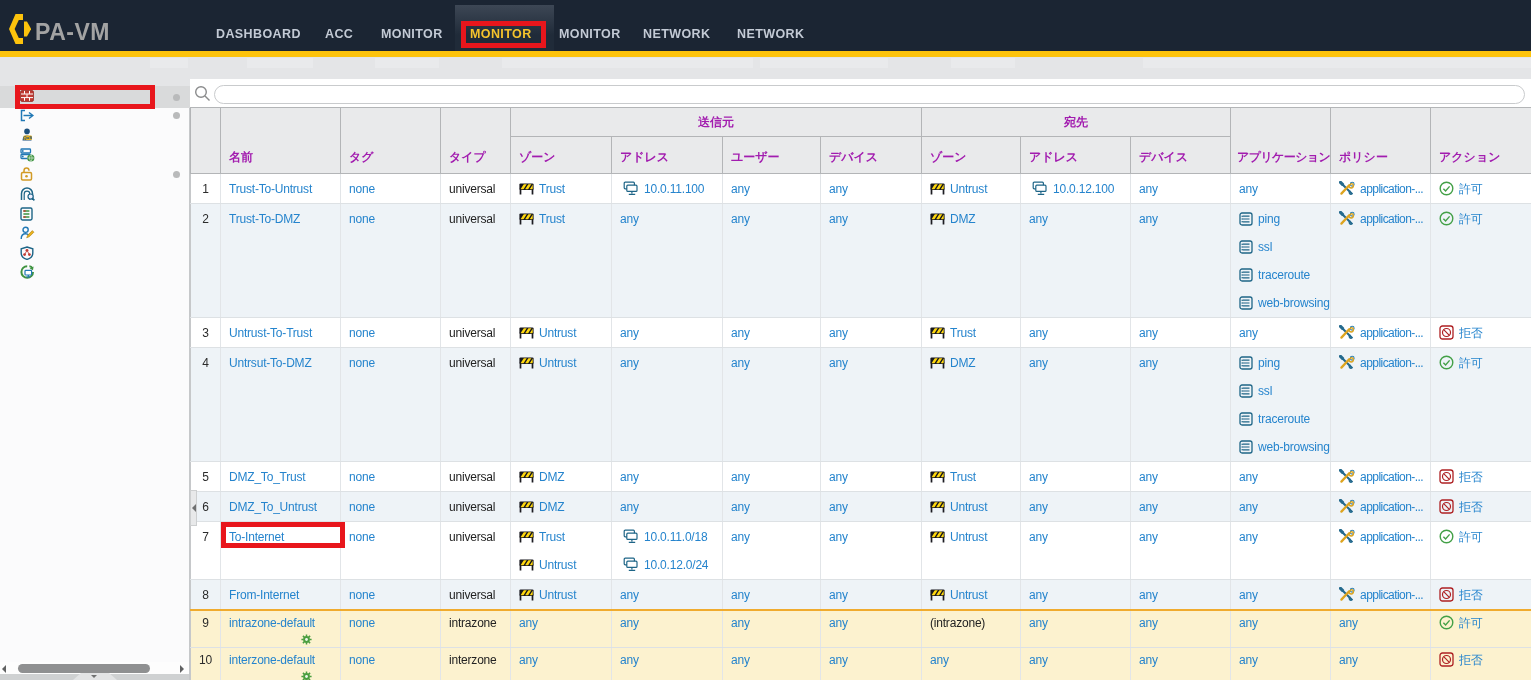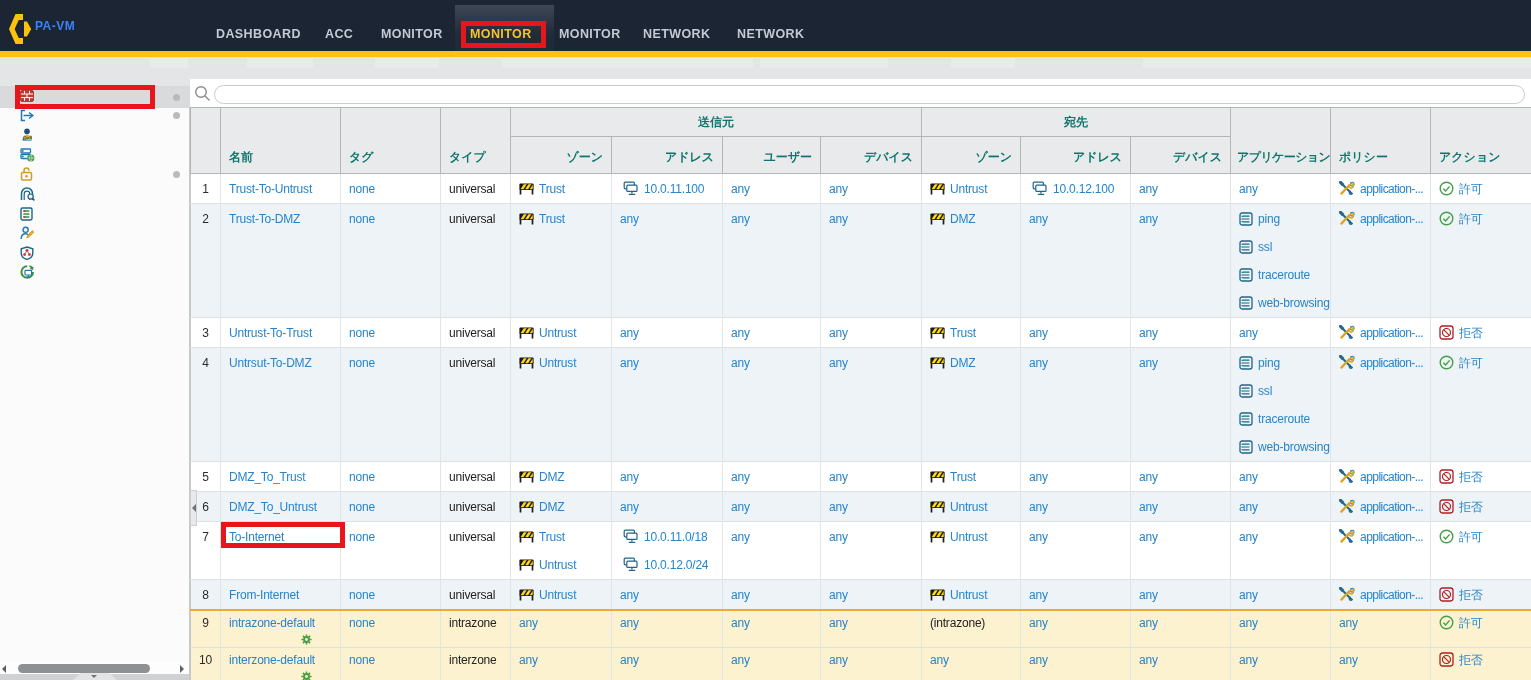--- a/index.html
+++ b/index.html
@@ -1,21 +1,21 @@
 <!DOCTYPE html>
 <html><head><meta charset="utf-8">
 <style>
 * { margin:0; padding:0; box-sizing:border-box; }
 html,body { width:1531px; height:680px; overflow:hidden; font-family:"Liberation Sans", sans-serif; background:#fff; }
 #page { position:relative; width:1531px; height:680px; overflow:hidden; }
 
 
 #hdr { position:absolute; left:0; top:0; width:1531px; height:51px; background:#1b2533; }
 #logo { position:absolute; left:9px; top:14px; }
-#brand { position:absolute; left:35px; top:19px; color:#3b82f6; font-size:12px; font-weight:bold; letter-spacing:0.5px; }
+#brand { position:absolute; left:35px; top:19px; color:#a3a3a3; font-size:23px; font-weight:bold; letter-spacing:0.5px; }
 .nav { position:absolute; top:34px; font-size:12.5px; font-weight:bold; color:#c3cad5; letter-spacing:0.4px; transform:translateY(-50%); }
 .nav.act { color:#f5c32c; }
 #acttab { position:absolute; left:455px; top:5px; width:99px; height:46px; background:linear-gradient(#3d4755, #202b39 65%); }
 #ystripe { position:absolute; left:0; top:51px; width:1531px; height:6px; background:#fdc30c; }
 #gstrip { position:absolute; left:0; top:57px; width:1531px; height:22px; background:#e4e5e7; }
 
 
 #side { position:absolute; left:0; top:79px; width:190px; height:601px; background:#fbfbfc; border-right:1px solid #c6c8ca; }
 .sitem { position:absolute; left:0; width:190px; height:20px; font-size:12px; color:#383838; white-space:nowrap; overflow:hidden; }
 .sitem.sel { background:#d9dadb; height:22px; font-weight:bold; }
@@ -34,23 +34,23 @@
 #collapser { position:absolute; left:190px; top:490px; width:7px; height:36px; background:#e8e9ea; border:1px solid #cdcfd0; }
 #collarr { position:absolute; left:1px; top:13px; width:0; height:0; border:4px solid transparent; border-right-color:#6f7071; border-left-width:0; }
 
 
 #main { position:absolute; left:191px; top:79px; width:1340px; height:601px; background:#fff; }
 #srow { position:absolute; left:0; top:0; width:1340px; height:28px; background:#fff; }
 #pill { position:absolute; left:23px; top:6px; width:1311px; height:19px; border:1px solid #c9cbcd; border-radius:10px; background:#fff; }
 #mag { position:absolute; left:3px; top:6px; }
 
 table { position:absolute; left:-1px; top:28px; border-collapse:collapse; table-layout:fixed; width:1342px; font-size:12px; }
-thead th { background:#e9eaeb; border:1px solid #b3b5b7; font-size:12px; color:#0f766e; font-weight:bold; padding:0 8px; white-space:nowrap; overflow:hidden; }
+thead th { background:#e9eaeb; border:1px solid #b3b5b7; font-size:12px; color:#a21caf; font-weight:bold; padding:0 8px; white-space:nowrap; overflow:hidden; }
 thead tr.gr th { height:29px; text-align:center; font-weight:bold; }
-thead tr.cr th { height:37px; text-align:right; vertical-align:bottom; padding-bottom:7px;margin-left:36px; }
+thead tr.cr th { height:37px; text-align:left; vertical-align:bottom; padding-bottom:7px;margin-left:36px; }
 thead tr.gr th.rs { text-align:left; vertical-align:bottom; padding-bottom:7px; }
 thead th.thp { padding-left:6px; letter-spacing:-0.6px; }
 tbody { letter-spacing:-0.2px; }
 tbody td { border-right:1px solid #e2e5e8; border-bottom:1px solid #dde1e4; vertical-align:top; padding:1px 0 0 8px; line-height:28px; overflow:hidden; white-space:nowrap; }
 tbody td:first-child { border-left:1px solid #c6c8ca; }
 tbody tr.w { background:#fff; }
 tbody tr.b { background:#eef3f7; }
 tbody tr.y { background:#fcf2cf; }
 tbody tr.yt td { border-top:2px solid #f0ab2e; }
 tbody tr.y td { line-height:20px; padding-top:2px; }

